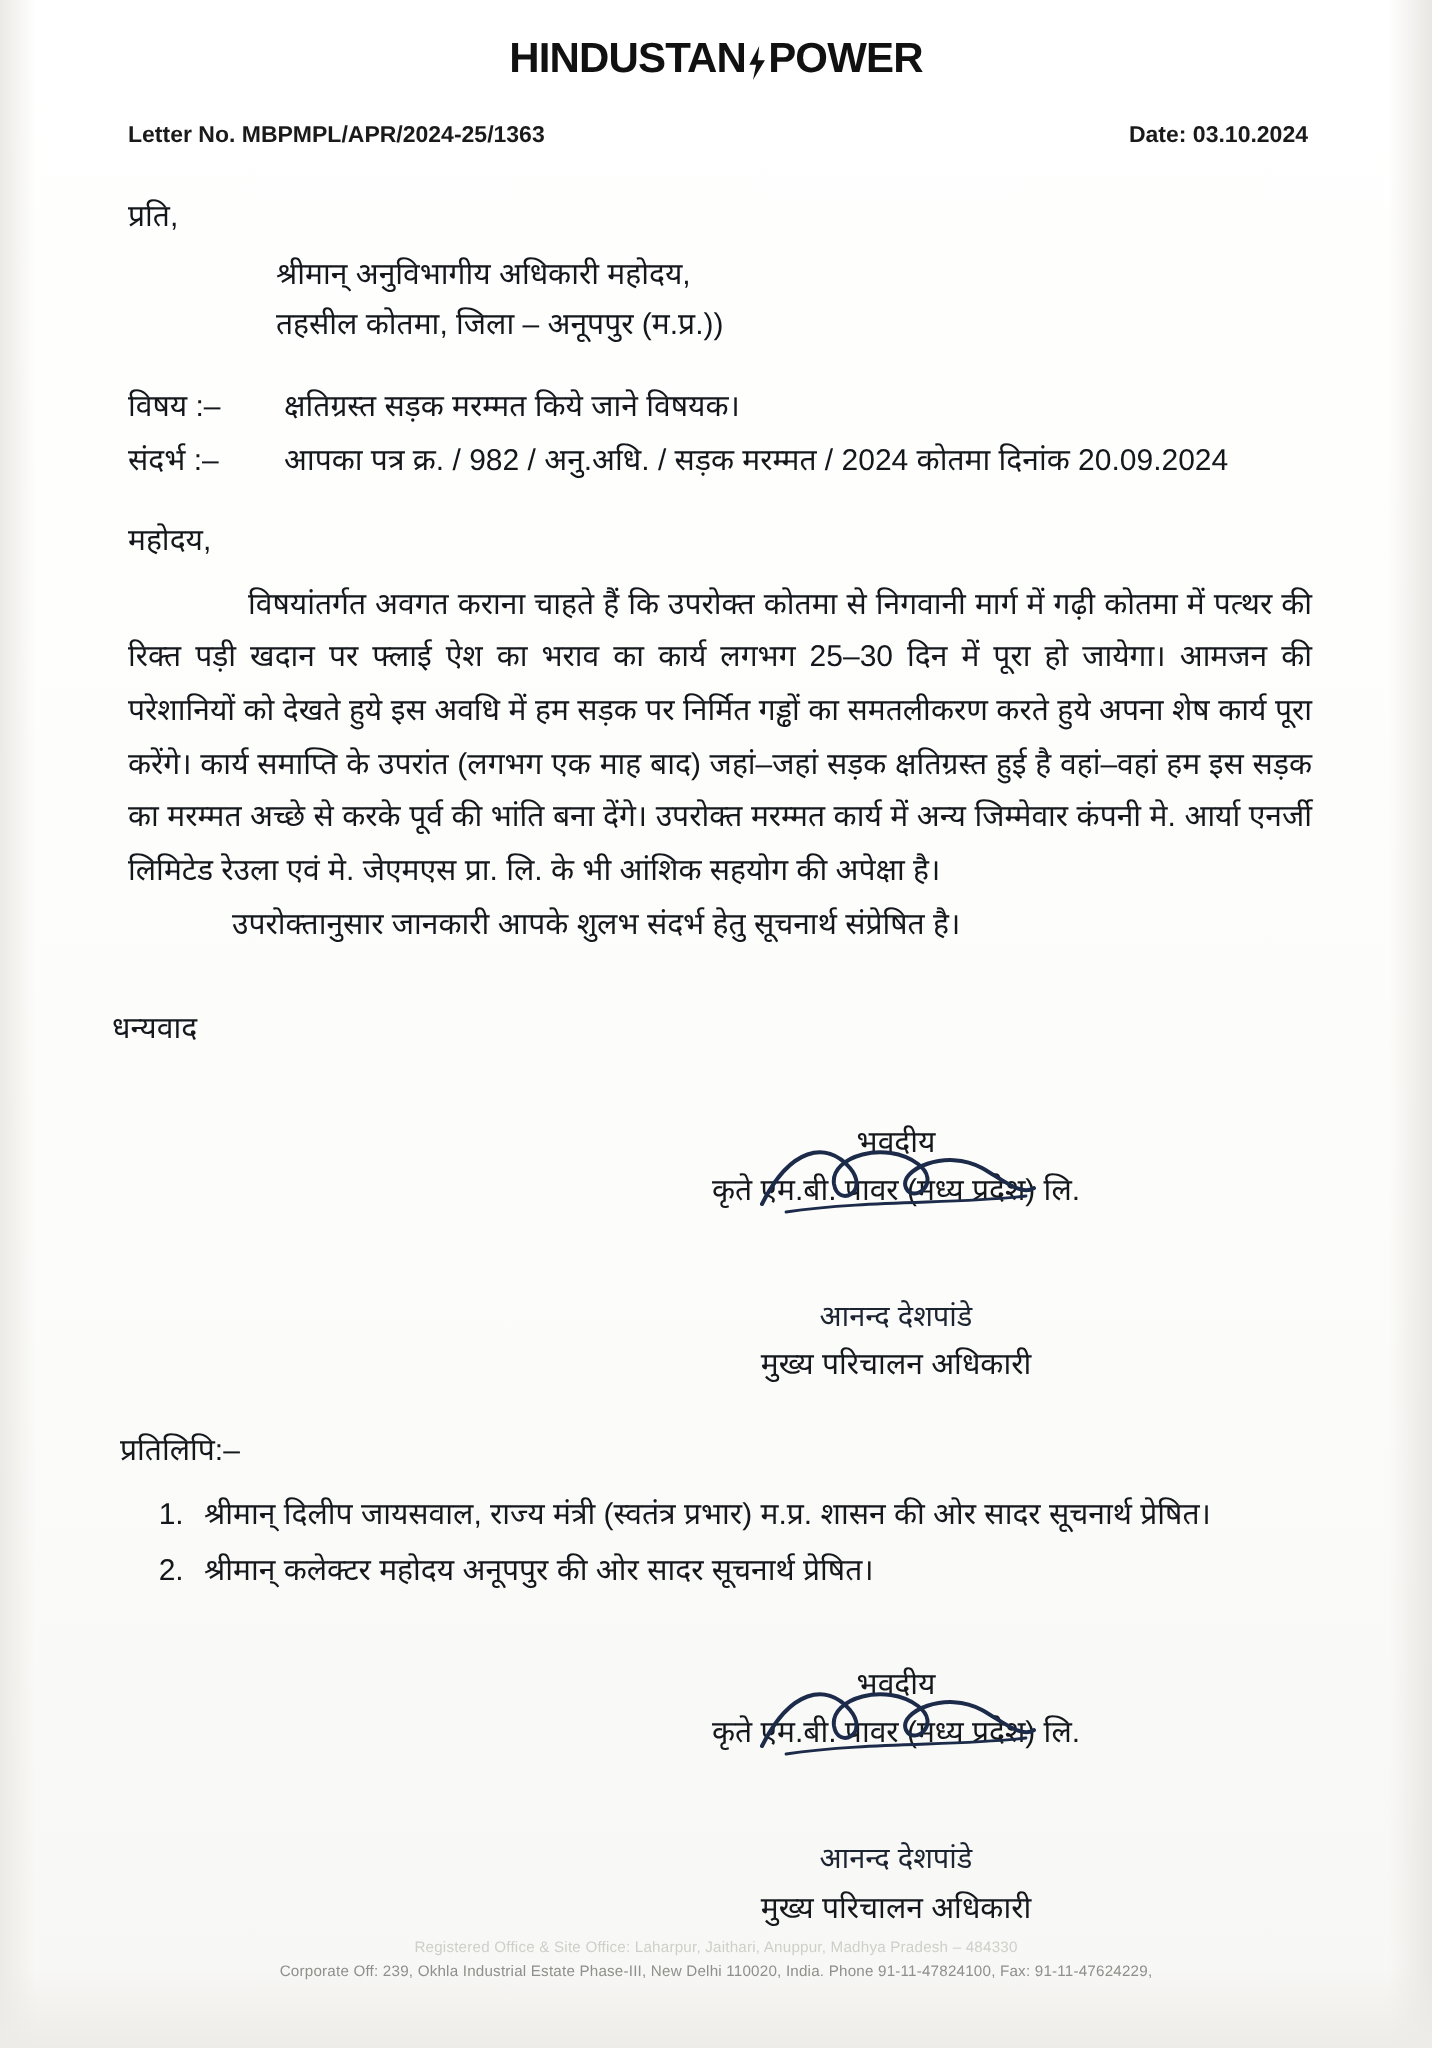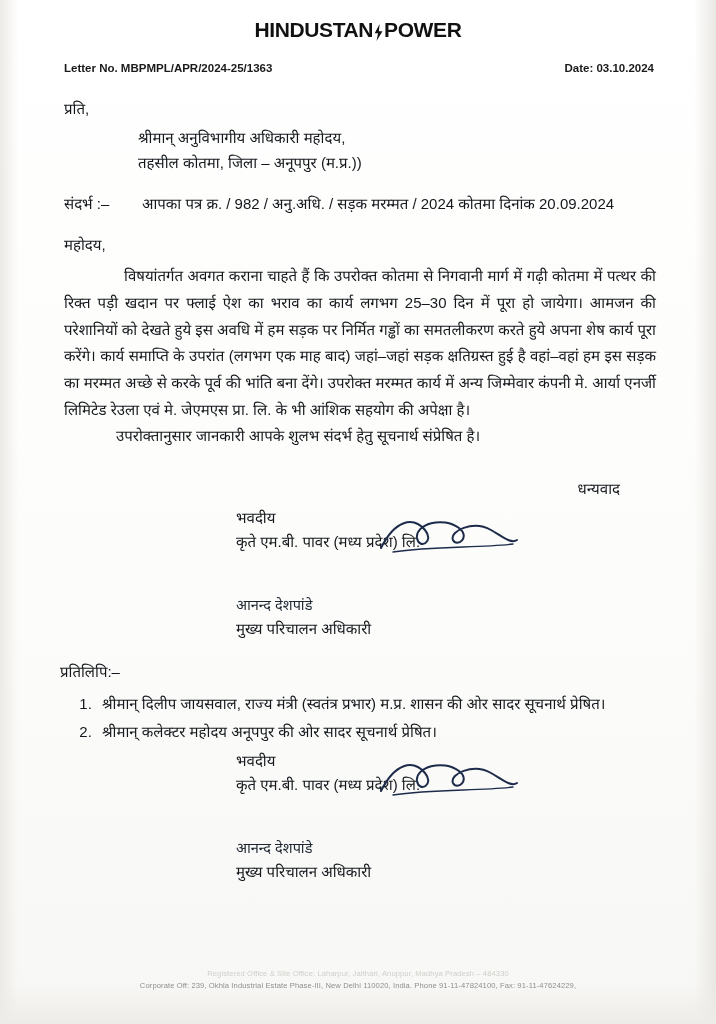--- a/index.html
+++ b/index.html
@@ -122,28 +122,29 @@
     line-height: 1.78;
     text-indent: 60px;
   }
   .body-para.second {
     margin-top: 0;
     text-indent: 52px;
   }
 
   .thanks {
     margin-top: 26px;
-    text-align: right;
+    text-align: left;
     font-size: 15px;
     padding-right: 40px;
   }
 
   
   .sign-block {
-    margin-top: 4px;
+    margin-top: 32px;
+    text-align: center;
     font-size: 15px;
     line-height: 1.6;
     padding-left: 180px;
   }
   .sign-block .line1 { }
   .sign-block .line2 { }
   .sig-name {
     margin-top: 40px;
     font-size: 14.5px;
     color: #1b2430;
@@ -245,20 +246,24 @@
       <div>Date: 03.10.2024</div>
     </div>
 
     <div class="hindi to-line">प्रति,</div>
     <div class="hindi addressee">
       <div>श्रीमान् अनुविभागीय अधिकारी महोदय,</div>
       <div>तहसील कोतमा, जिला – अनूपपुर (म.प्र.))</div>
     </div>
 
     <div class="hindi meta">
+      <div class="meta-row">
+        <div class="meta-label">विषय :–</div>
+        <div class="meta-val">क्षतिग्रस्त सड़क मरम्मत किये जाने विषयक।</div>
+      </div>
       <div class="meta-row">
         <div class="meta-label">संदर्भ :–</div>
         <div class="meta-val">आपका पत्र क्र. / 982 / अनु.अधि. / सड़क मरम्मत / 2024 कोतमा दिनांक 20.09.2024</div>
       </div>
     </div>
 
     <div class="hindi salutation">महोदय,</div>
 
     <div class="hindi body-para">विषयांतर्गत अवगत कराना चाहते हैं कि उपरोक्त कोतमा से निगवानी मार्ग में गढ़ी कोतमा में पत्थर की रिक्त पड़ी खदान पर फ्लाई ऐश का भराव का कार्य लगभग 25–30 दिन में पूरा हो जायेगा। आमजन की परेशानियों को देखते हुये इस अवधि में हम सड़क पर निर्मित गड्ढों का समतलीकरण करते हुये अपना शेष कार्य पूरा करेंगे। कार्य समाप्ति के उपरांत (लगभग एक माह बाद) जहां–जहां सड़क क्षतिग्रस्त हुई है वहां–वहां हम इस सड़क का मरम्मत अच्छे से करके पूर्व की भांति बना देंगे। उपरोक्त मरम्मत कार्य में अन्य जिम्मेवार कंपनी मे. आर्या एनर्जी लिमिटेड रेउला एवं मे. जेएमएस प्रा. लि. के भी आंशिक सहयोग की अपेक्षा है।</div>
     <div class="hindi body-para second">उपरोक्तानुसार जानकारी आपके शुलभ संदर्भ हेतु सूचनार्थ संप्रेषित है।</div>

